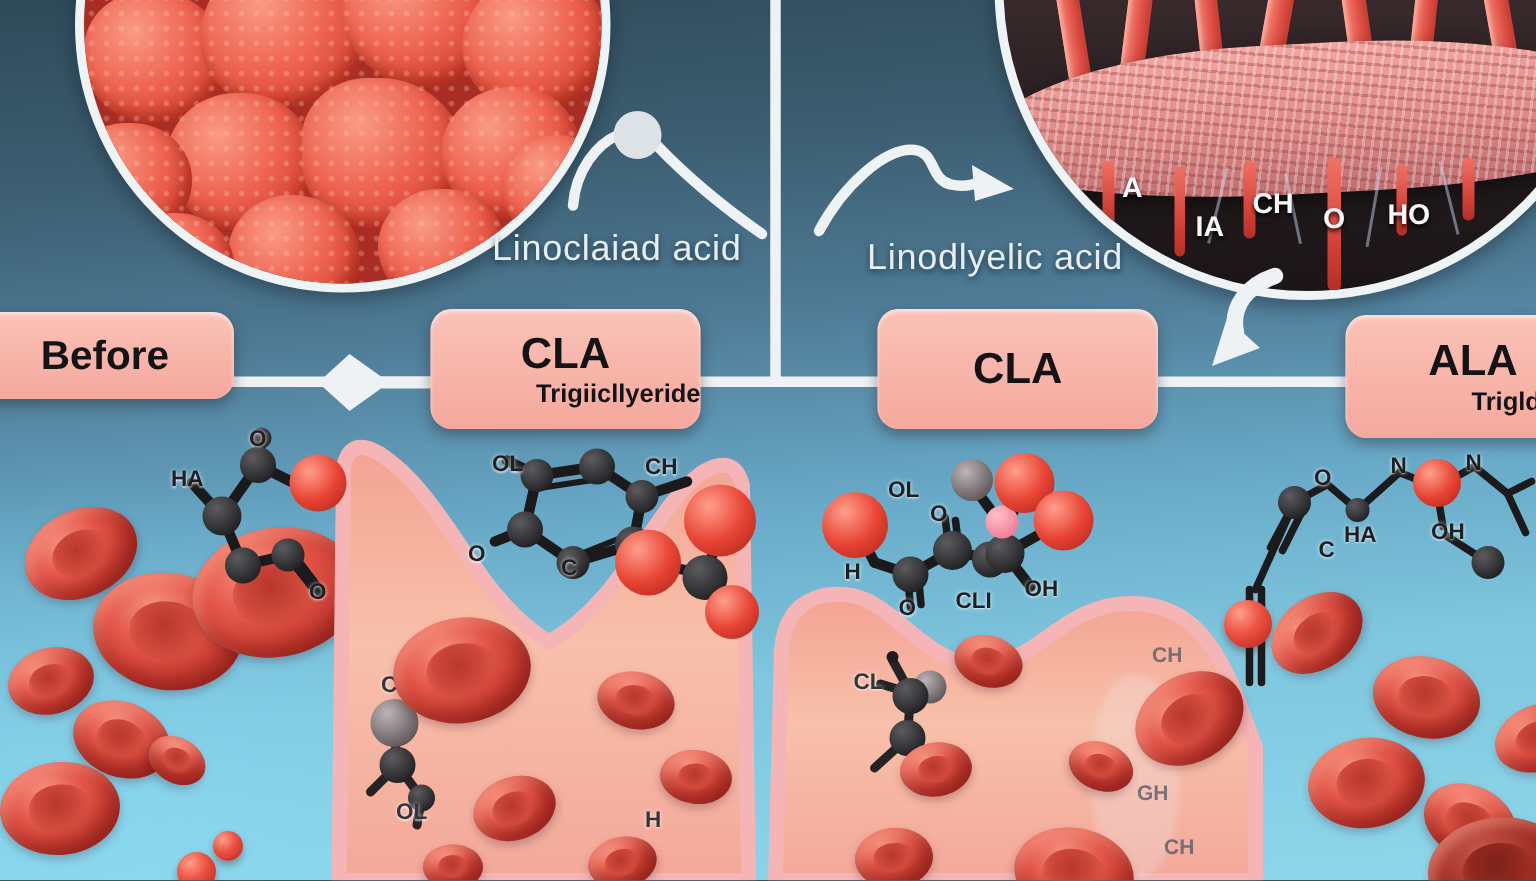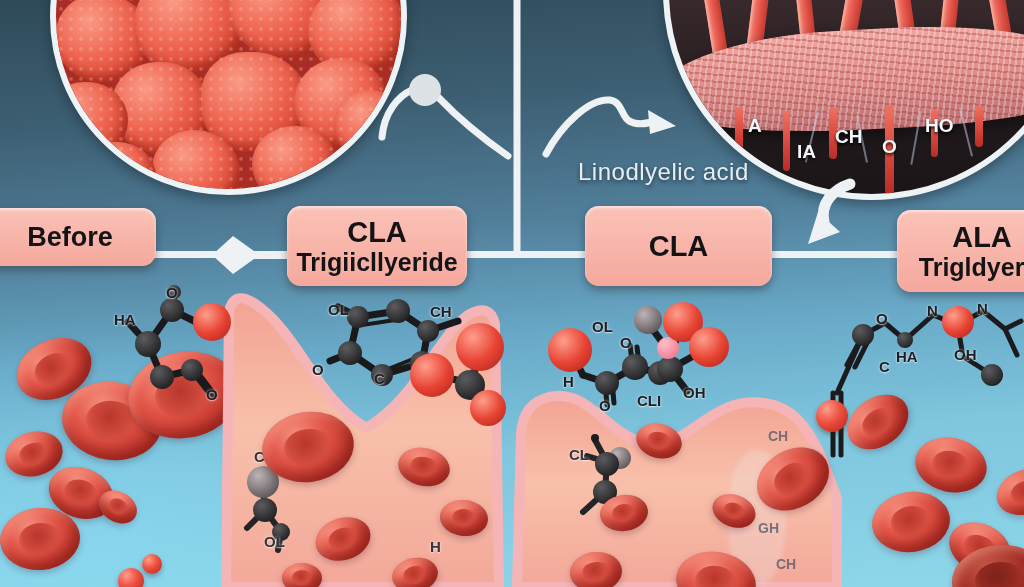--- a/index.html
+++ b/index.html
@@ -37,21 +37,21 @@
   .cletter{position:absolute;color:#f5f7f9;font-weight:bold;font-size:19px;
     text-shadow:0 2px 3px rgba(0,0,0,.9);z-index:3;}
   
   .acid{position:absolute;z-index:3;color:#e7eef2;font-size:24px;letter-spacing:.5px;
     text-shadow:0 2px 4px rgba(8,20,30,.65);}
   .pbox{position:absolute;z-index:6;background:linear-gradient(180deg,#fbc2b7,#f5a89d);
     border-radius:14px;box-shadow:0 4px 9px rgba(40,28,32,.4),inset 0 2px 3px rgba(255,255,255,.55);
     color:#141416;text-align:center;font-weight:bold;display:flex;flex-direction:column;
     justify-content:center;line-height:1.12;}
   .pbox .t1{font-size:29px;}
-  .pbox .t2{font-size:25px;}
+  .pbox .t2{font-size:17px;text-align:right;}
   #boxBefore{left:-16px;top:208px;width:172px;height:58px;font-size:27px;}
   #boxCla1{left:287px;top:206px;width:180px;height:80px;}
   #boxCla2{left:585px;top:206px;width:187px;height:80px;}
   #boxAla{left:897px;top:210px;width:170px;height:82px;}
   
   .layer{position:absolute;left:0;top:0;z-index:2;}
   .vessels{z-index:4;}
   .mol{position:absolute;z-index:5;overflow:visible;}
   .albl{position:absolute;z-index:5;font-weight:bold;font-size:15px;color:#1e1f22;
     text-shadow:0 0 3px rgba(255,255,255,.75),0 1px 1px rgba(255,255,255,.45);}
@@ -123,21 +123,21 @@
     <div class="strand" style="left:66px;top:318px;width:8px;height:46px;"></div>
     <div class="strand" style="left:114px;top:322px;width:7px;height:60px;"></div>
     <div class="strand" style="left:160px;top:318px;width:8px;height:52px;"></div>
     <div class="strand" style="left:216px;top:316px;width:9px;height:89px;"></div>
     <div class="strand" style="left:262px;top:320px;width:7px;height:48px;"></div>
     <div class="strand" style="left:306px;top:316px;width:8px;height:42px;"></div>
     <span class="cletter" style="left:79px;top:326px;">A</span>
     <span class="cletter" style="left:128px;top:352px;text-align:center;">IA</span>
     <span class="cletter" style="left:166px;top:337px;">CH</span>
     <span class="cletter" style="left:213px;top:347px;">O</span>
-    <span class="cletter" style="left:256px;top:326px;">HO</span>
+    <span class="cletter" style="left:256px;top:344px;">HO</span>
   </div>
 
   <svg class="layer" width="1024" height="587" viewBox="0 0 1024 587" style="z-index:3;">
     <rect x="513.5" y="0" width="7" height="257" fill="#eef2f4"></rect>
     <rect x="0" y="251" width="1024" height="7" fill="#eef2f4"></rect>
     <polygon points="212,255 233,236 254,251 292,251 292,259 254,259 233,274" fill="#eef2f4"></polygon>
     <g stroke="#eef2f4" stroke-width="7" fill="none" stroke-linecap="round">
       <path d="M382,137 C384,113 398,96 412,90"></path>
       <path d="M438,97 C460,120 485,140 508,156"></path>
     </g>
@@ -145,20 +145,21 @@
     <g>
       <path d="M546,154 C562,124 590,98 610,100 C624,102 620,120 634,123 C642,125 650,123 656,120" stroke="#eef2f4" stroke-width="7" fill="none" stroke-linecap="round"></path>
       <polygon points="676,126 648,110 650,134" fill="#eef2f4"></polygon>
     </g>
     <g>
       <path d="M850,184 C832,190 820,204 824,222" stroke="#eef2f4" stroke-width="11" fill="none" stroke-linecap="round"></path>
       <polygon points="808,244 840,232 818,212" fill="#eef2f4"></polygon>
     </g>
   </svg>
 
+  <span class="acid" style="left:328px;top:152px;">Linoclaiad acid</span>
   <span class="acid" style="left:578px;top:158px;">Linodlyelic acid</span>
 
   <div class="pbox" id="boxBefore">
     <span>Before</span>
   </div>
   <div class="pbox" id="boxCla1">
     <span class="t1">CLA</span>
     <span class="t2">Trigiicllyeride</span>
   </div>
   <div class="pbox" id="boxCla2">

